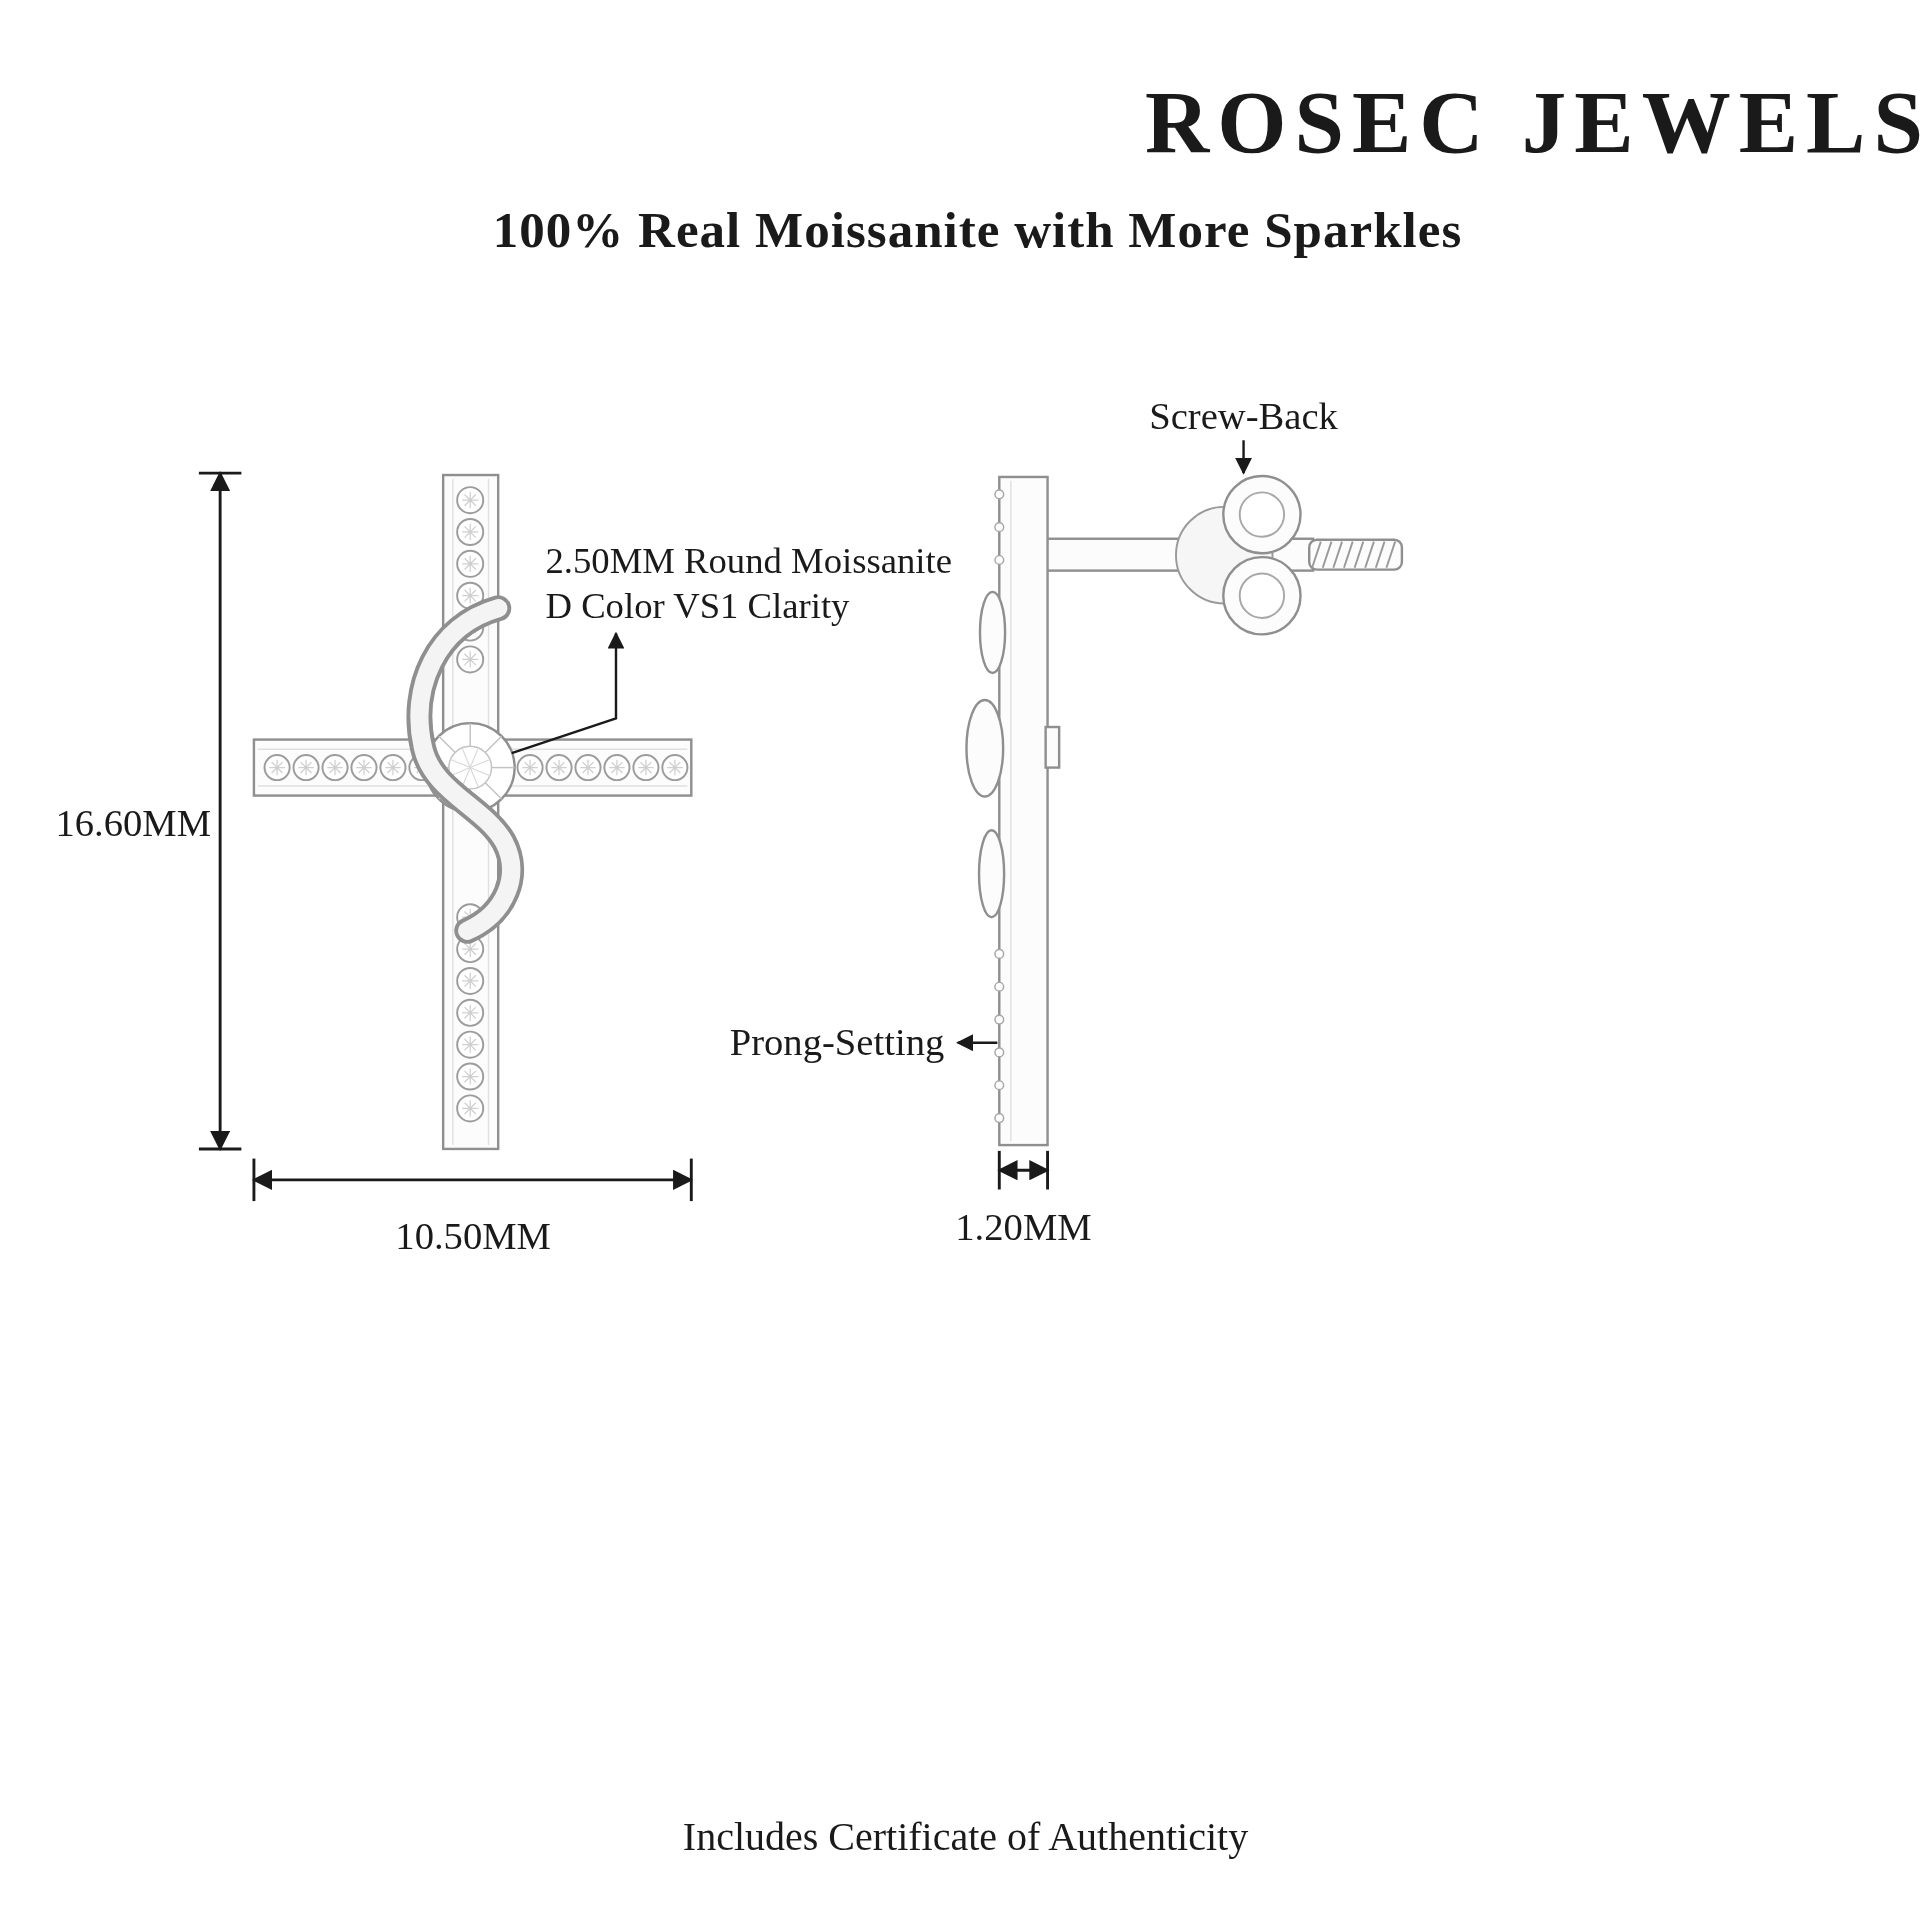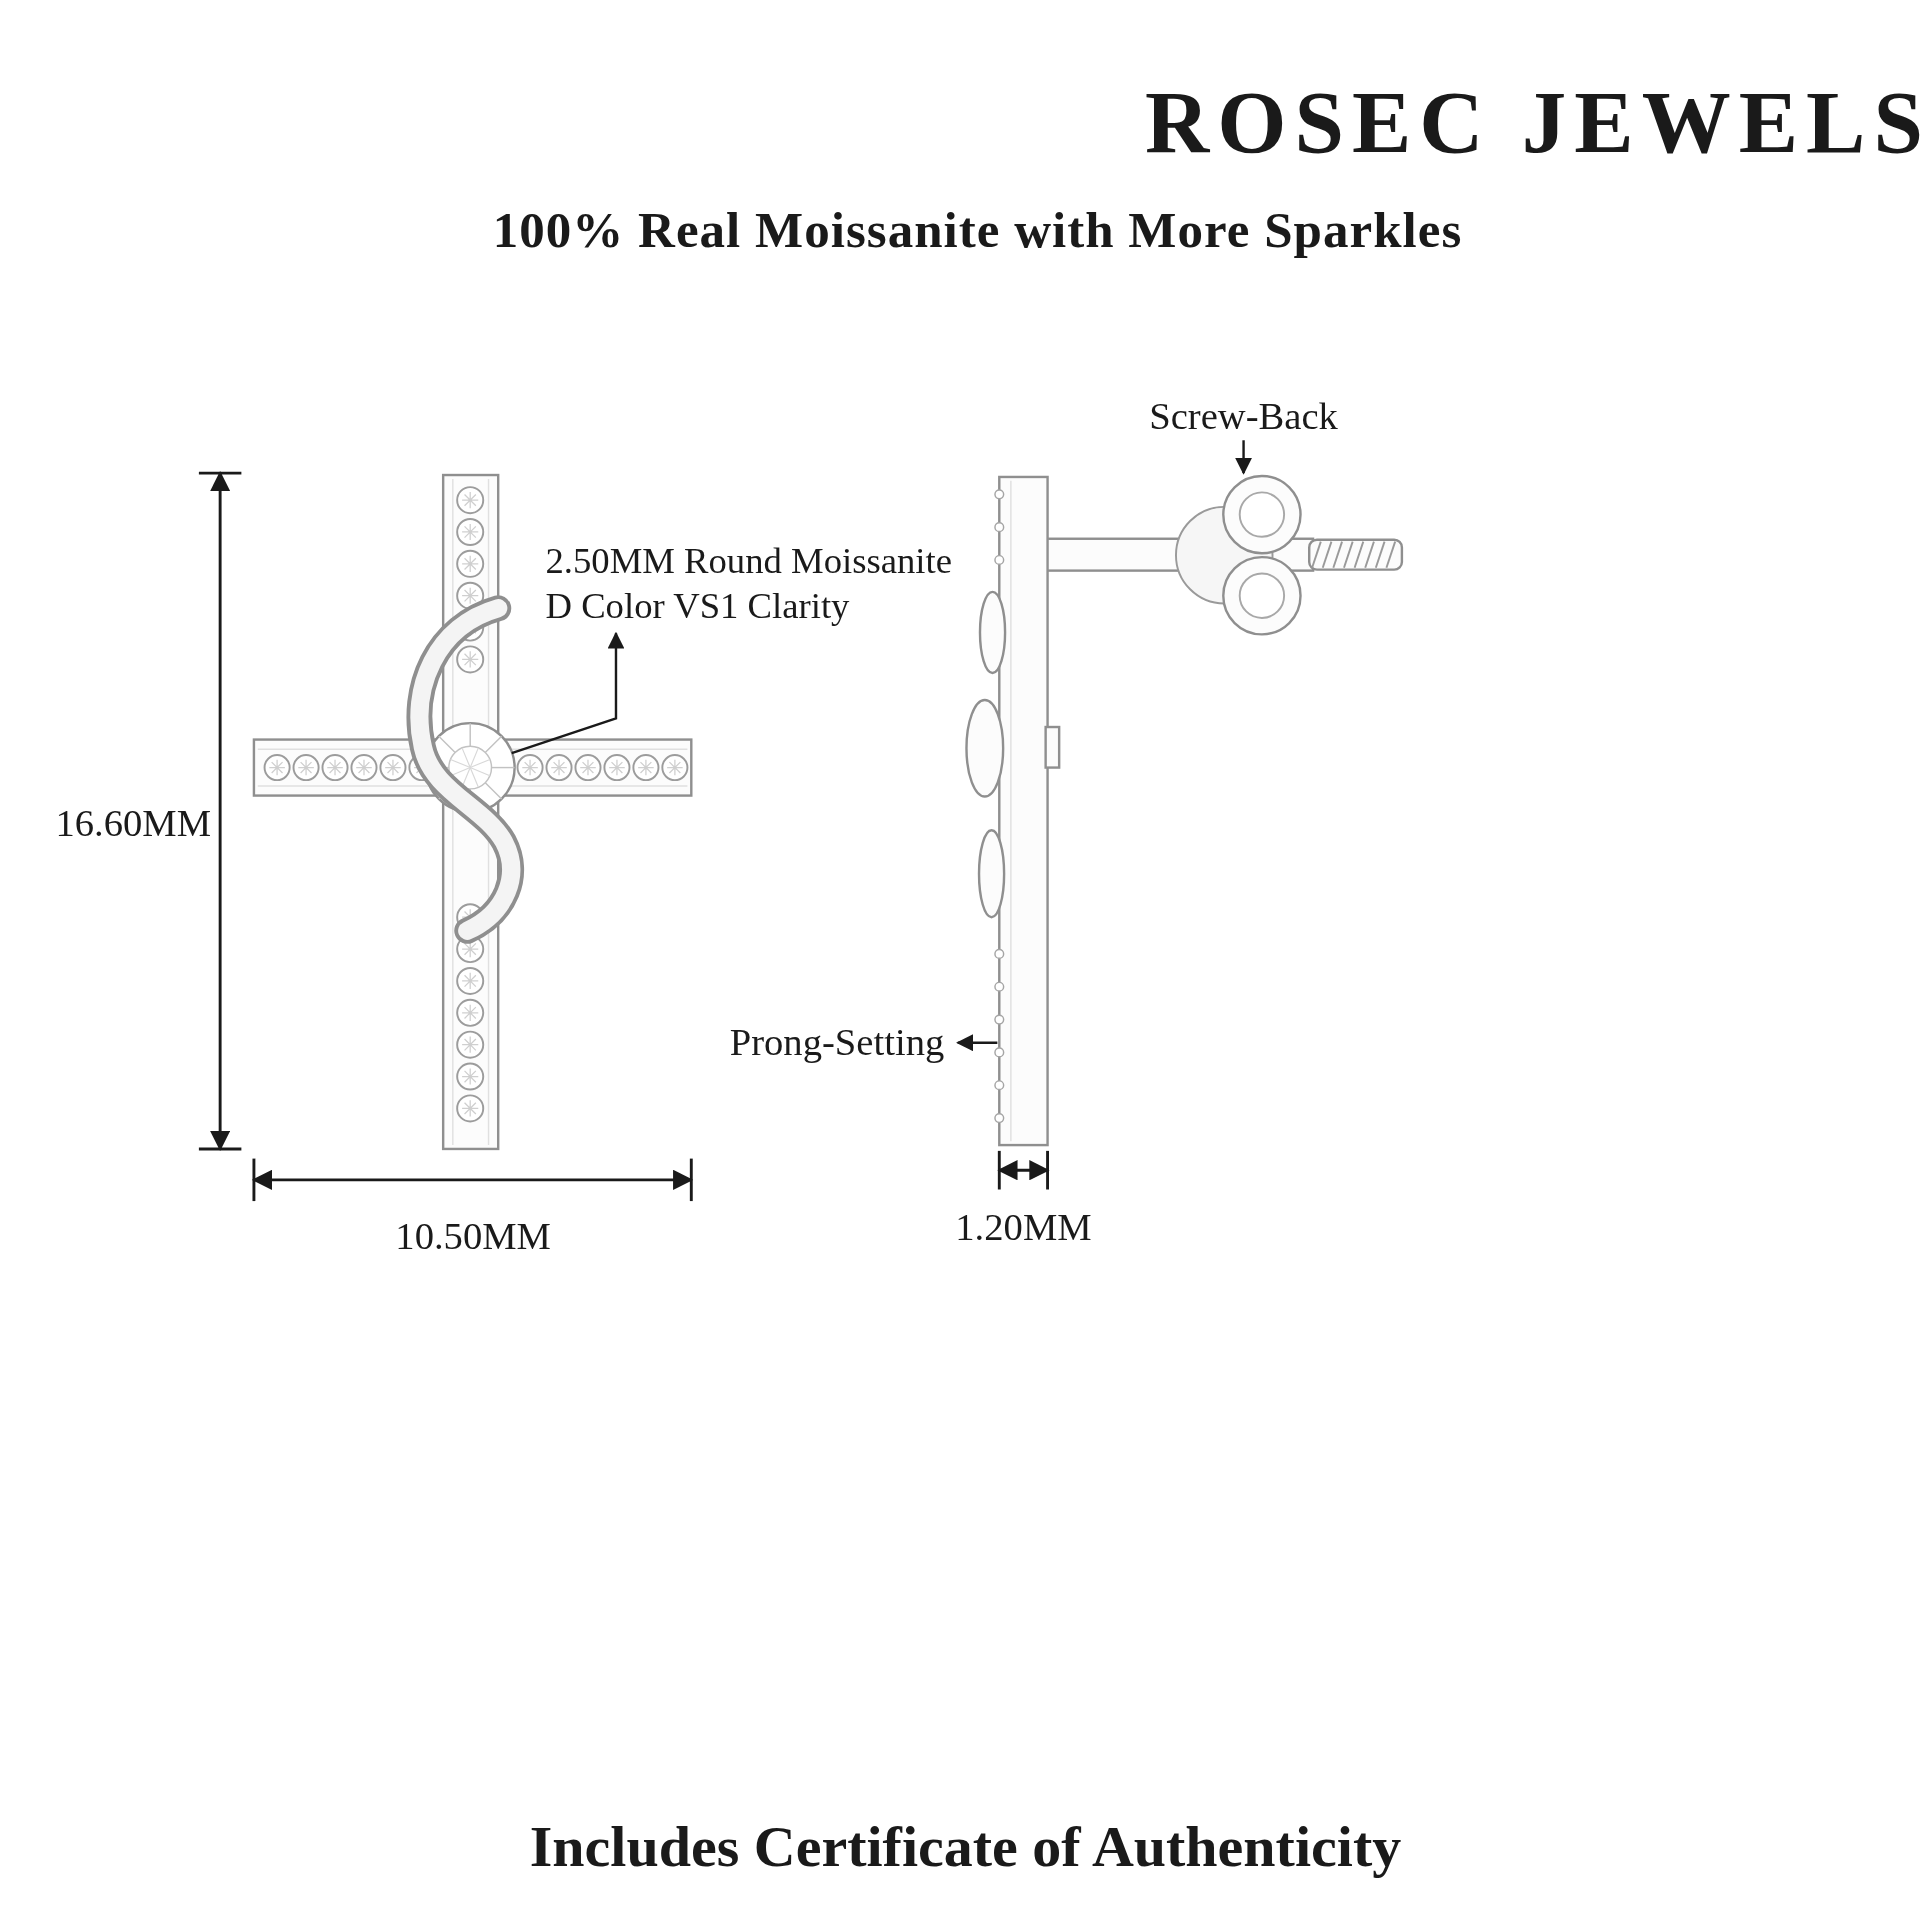--- a/index.html
+++ b/index.html
@@ -3,21 +3,21 @@
 <meta charset="utf-8">
 <style>
   html,body{margin:0;padding:0}
   body{width:1931px;height:1931px;background:#ffffff;position:relative;overflow:hidden;
        font-family:"Liberation Serif",serif;color:#1a1a1a}
   .brand{position:absolute;top:71px;left:0;width:100%;margin:0;text-align:right;
          font-size:89px;font-weight:700;letter-spacing:0.09em}
   .tagline{position:absolute;top:189px;left:0;width:100%;margin:12px;text-align:center;
            font-size:51px;font-weight:600;letter-spacing:0.02em}
   .certificate{position:absolute;top:1813px;left:0;width:100%;margin:0;text-align:center;
-               font-size:58px;font-weight:700}
+               font-size:40px;font-weight:400}
   svg.diagram{position:absolute;left:0;top:0}
   text{font-family:"Liberation Serif",serif;fill:#1a1a1a}
   .dim-label{font-size:40px}
   .callout-label{font-size:40px}
   .ann-label{font-size:38px}
   .metal{fill:#fcfcfc;stroke:#8f8f8f;stroke-width:2.5}
   .metal-soft{fill:#f6f6f6;stroke:#9a9a9a;stroke-width:2}
   .inner-line{stroke:#e0e0e0;stroke-width:1.5}
   .dim{stroke:#1a1a1a;stroke-width:3;fill:none}
   .leader{stroke:#1a1a1a;stroke-width:2.5;fill:none}

